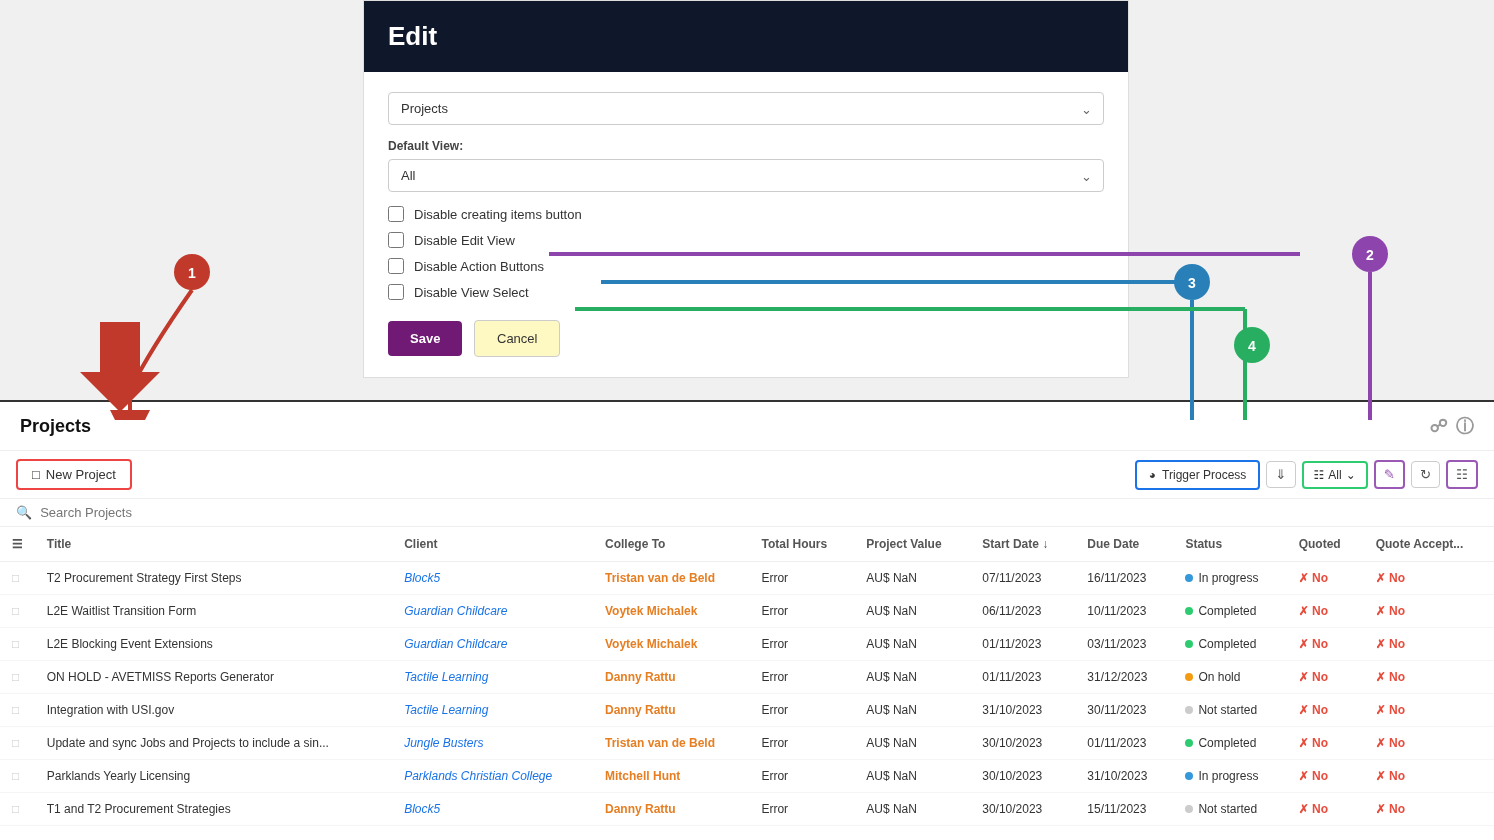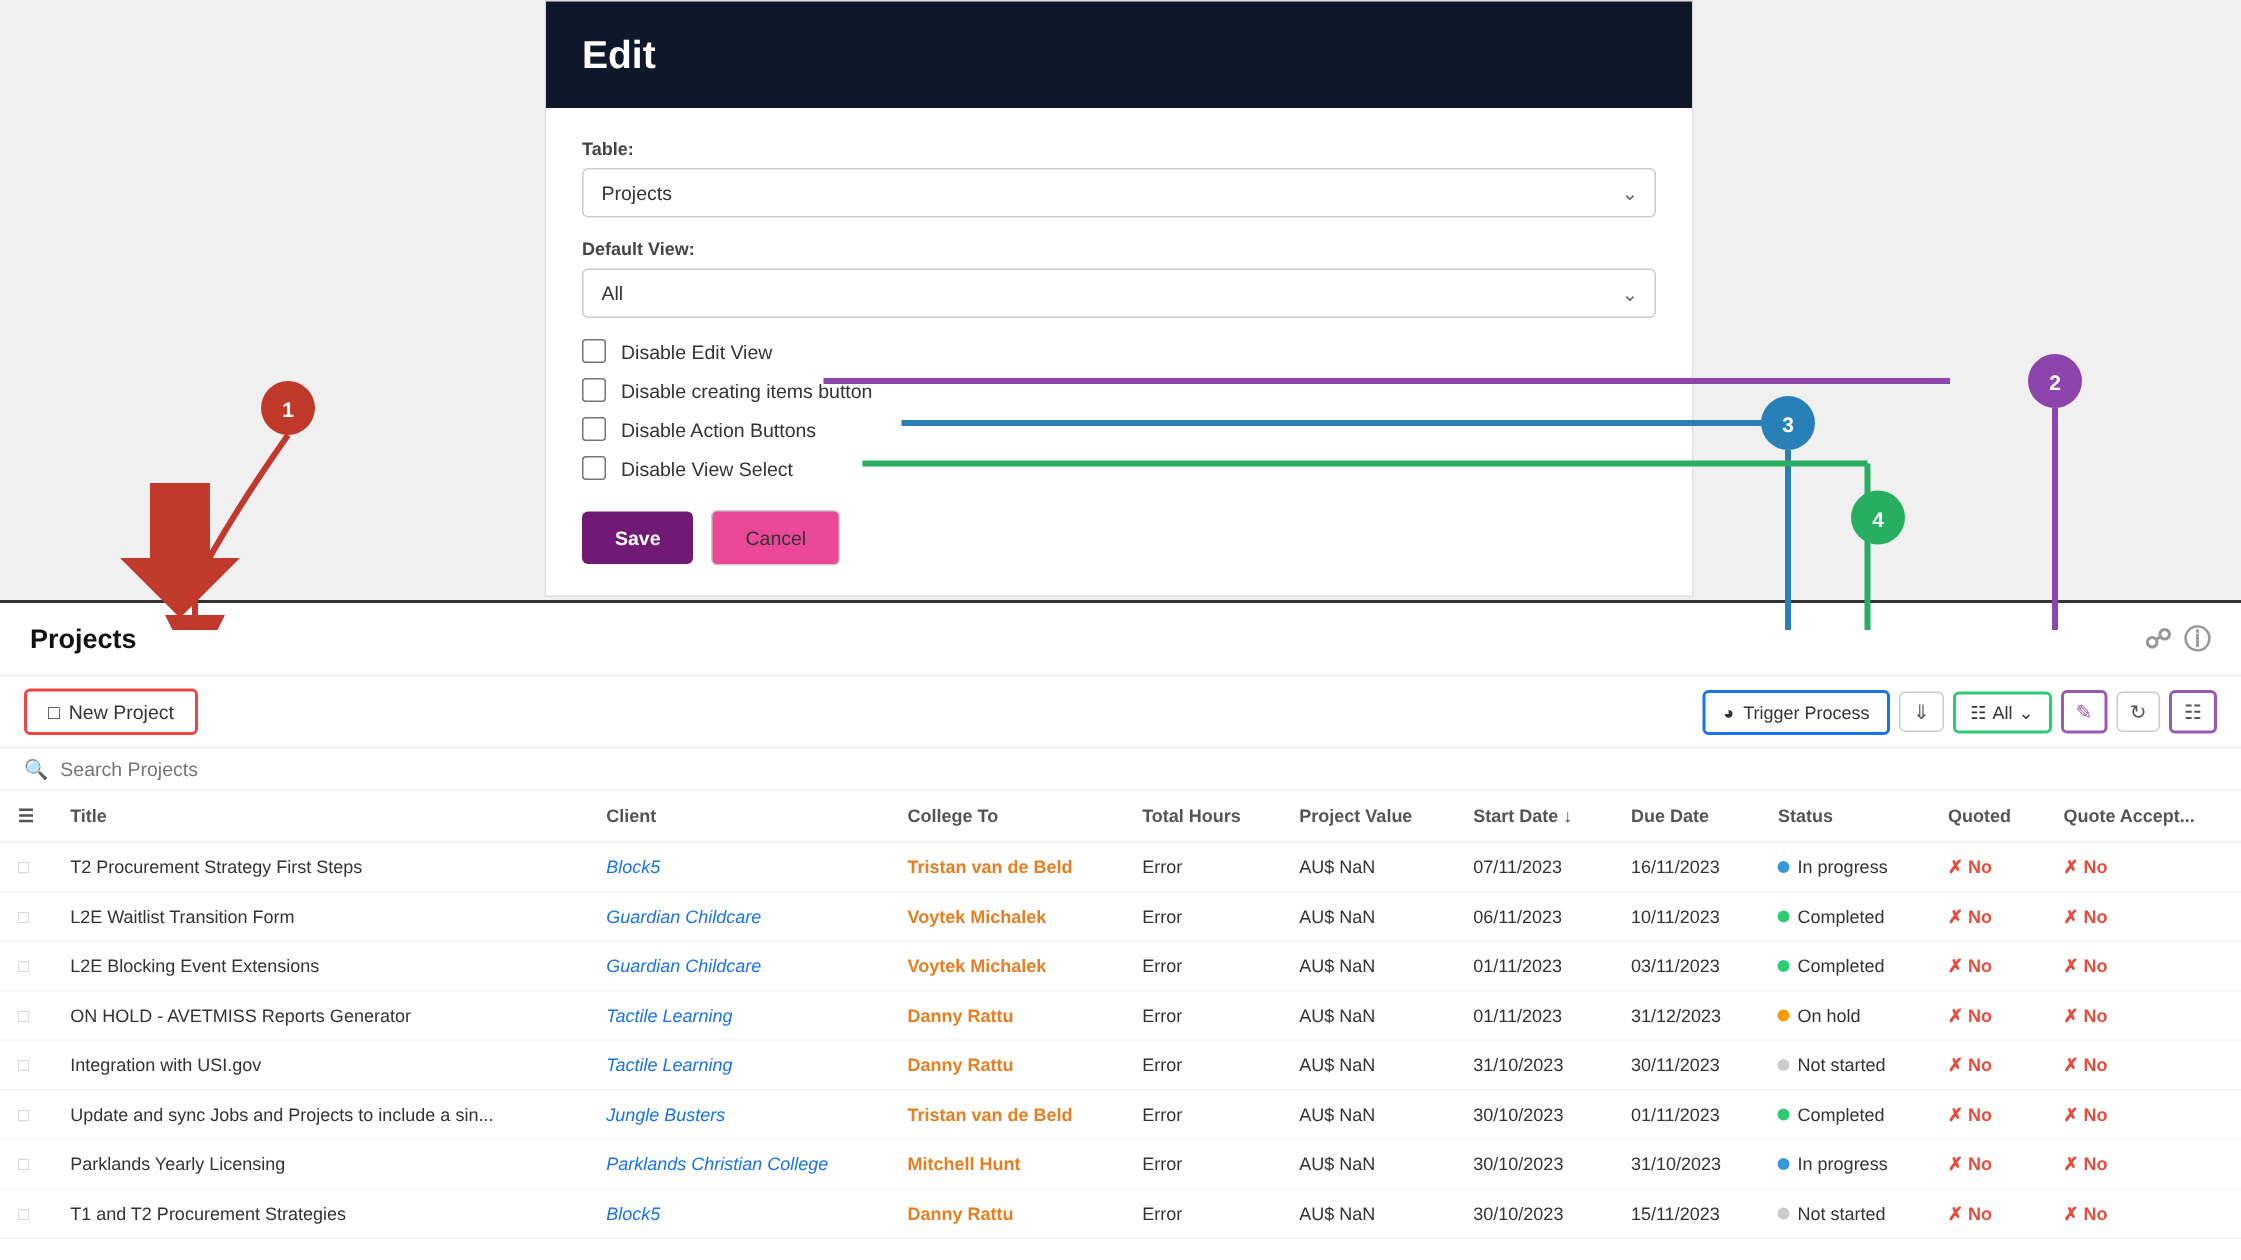--- a/index.html
+++ b/index.html
@@ -77,21 +77,21 @@
       color: #fff;
       border: none;
       padding: 10px 22px;
       border-radius: 4px;
       font-size: 13px;
       font-weight: 600;
       cursor: pointer;
       margin-right: 8px;
     }
     .btn-cancel {
-      background: #ec4899;
+      background: #fef9c3;
       color: #333;
       border: 1px solid #ccc;
       padding: 10px 22px;
       border-radius: 4px;
       font-size: 13px;
       cursor: pointer;
     }
 
     
     .projects-section {
@@ -241,44 +241,43 @@
     }
   </style>
 </head>
 <body>
 
 <div class="edit-panel">
   <div class="edit-header">
     <span>Edit</span>
   </div>
   <div class="edit-body">
-    <div class="field-label">Table:</div>
     <div class="select-wrapper">
       <select class="select-box">
         <option>Projects</option>
       </select>
       <span class="select-arrow">⌄</span>
     </div>
 
     <div class="field-label">Default View:</div>
     <div class="select-wrapper">
       <select class="select-box">
         <option>All</option>
       </select>
       <span class="select-arrow">⌄</span>
     </div>
 
     <div class="checkbox-group">
       <label class="checkbox-item">
         <input type="checkbox" style="">
-        <span>Disable Edit View</span>
+        <span>Disable creating items button</span>
       </label>
       <label class="checkbox-item">
         <input type="checkbox" style="">
-        <span>Disable creating items button</span>
+        <span>Disable Edit View</span>
       </label>
       <label class="checkbox-item">
         <input type="checkbox" style="">
         <span>Disable Action Buttons</span>
       </label>
       <label class="checkbox-item">
         <input type="checkbox" style="">
         <span>Disable View Select</span>
       </label>
     </div>

